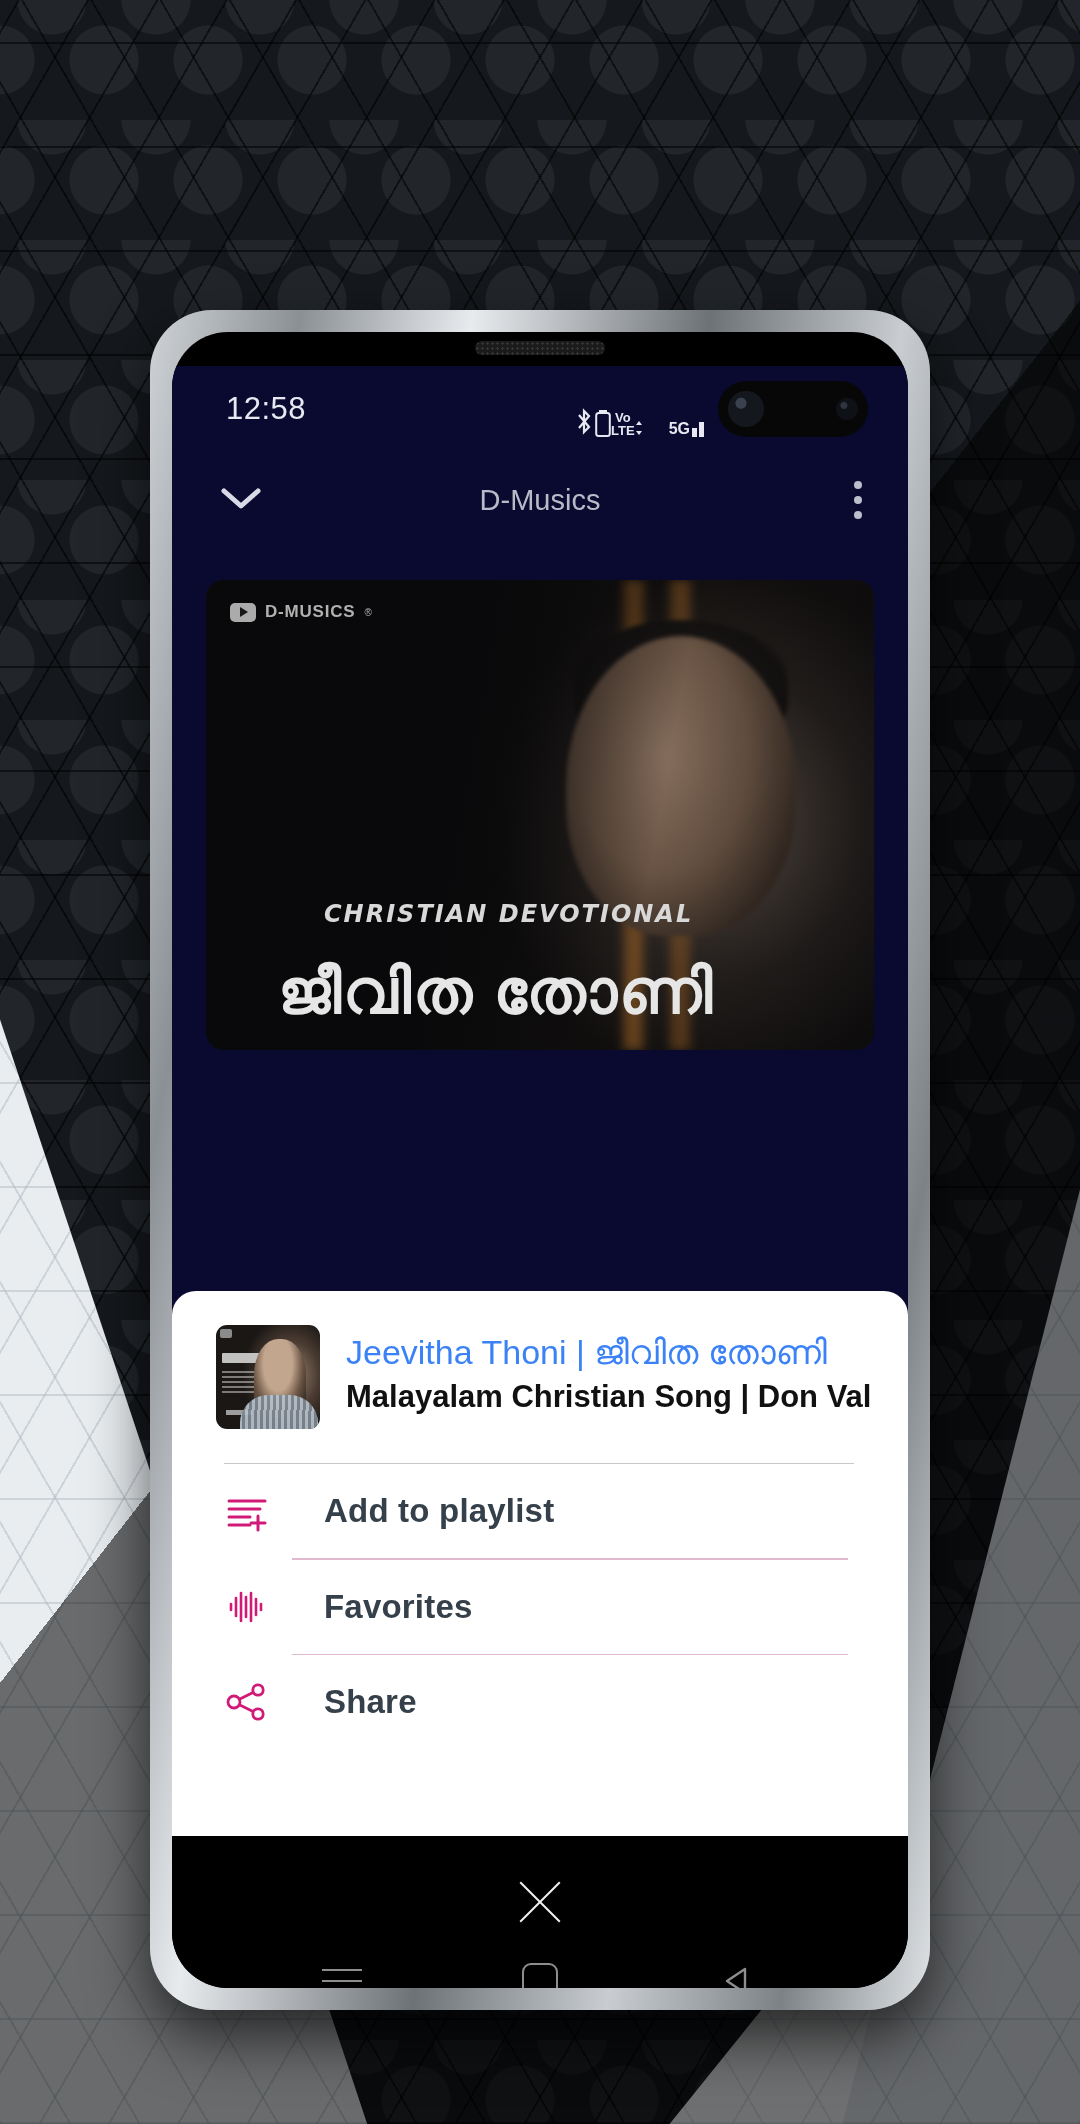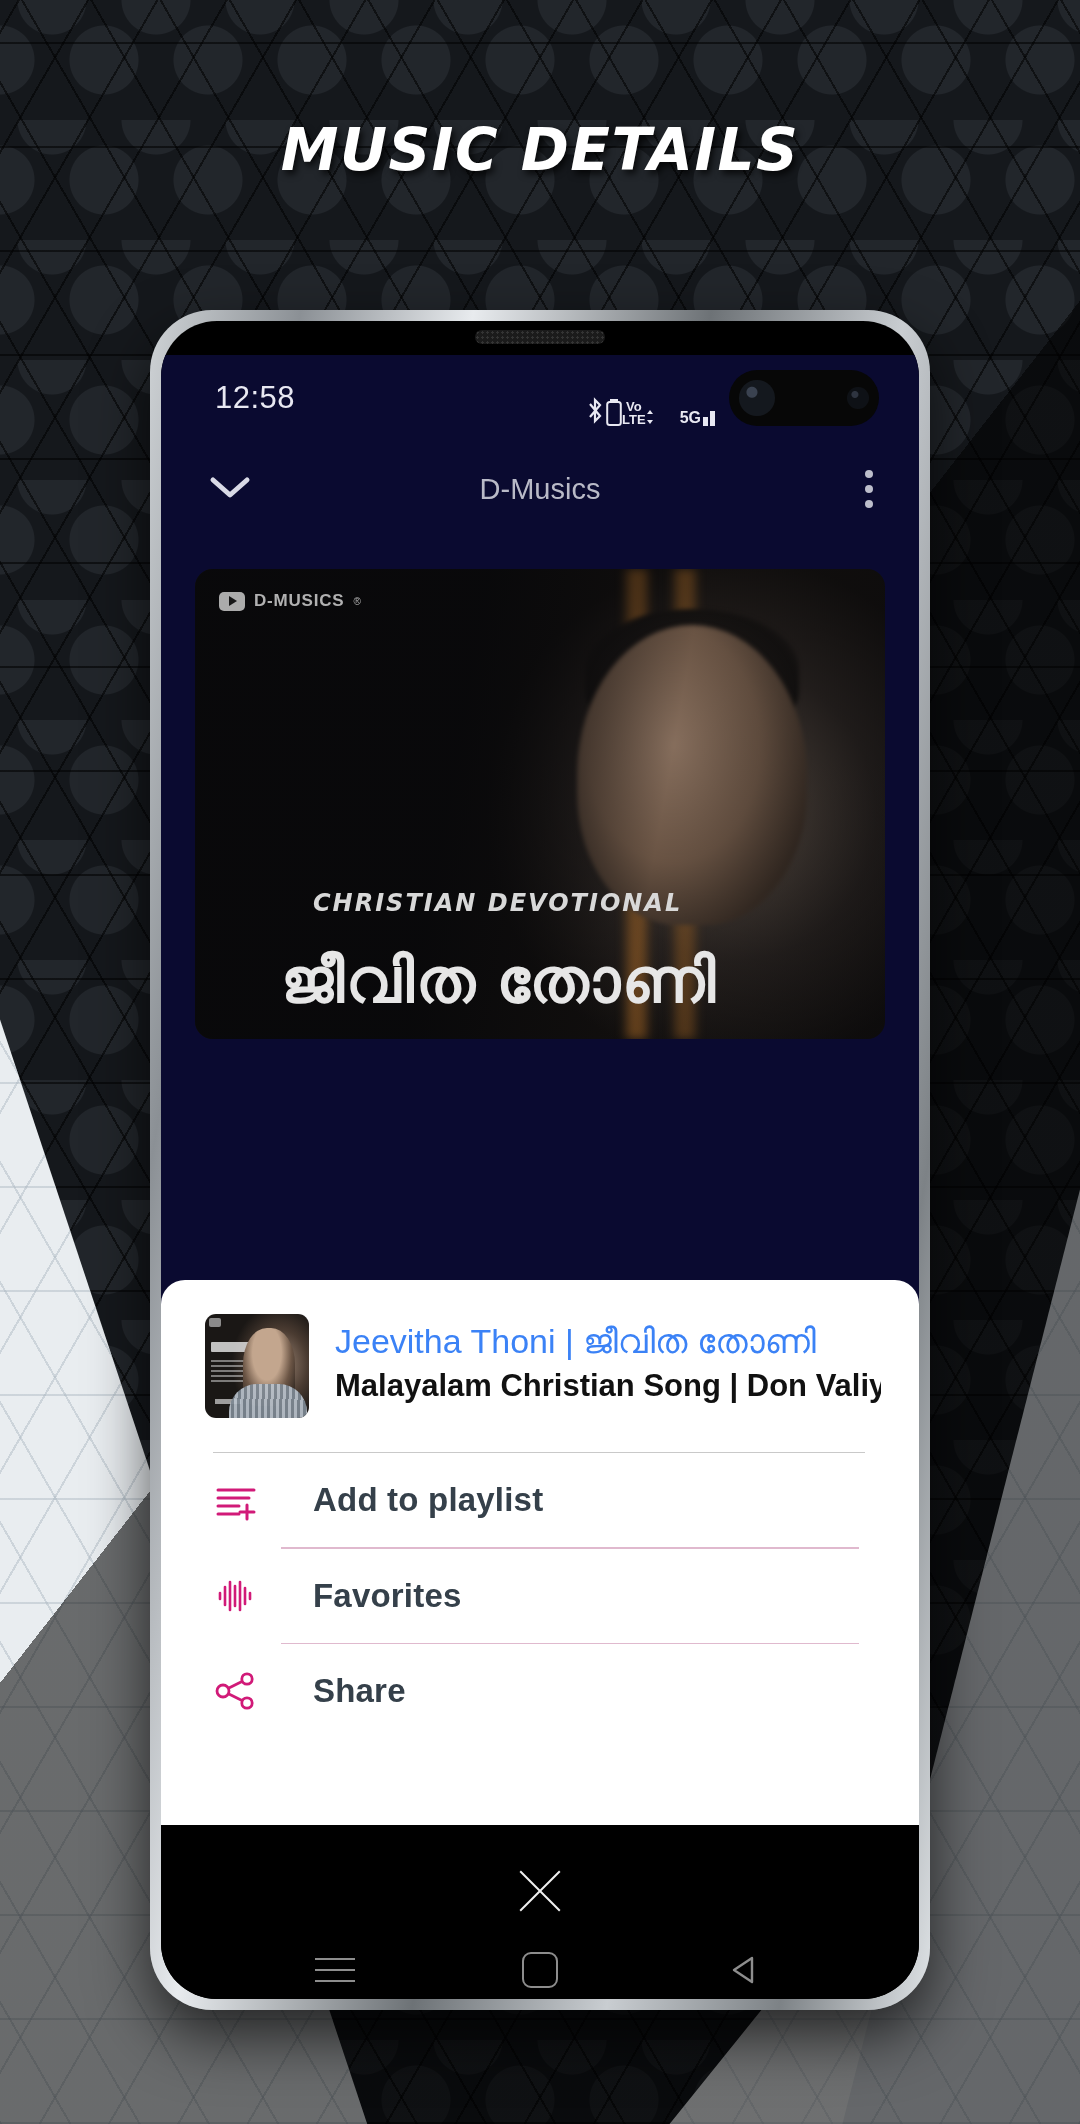--- a/index.html
+++ b/index.html
@@ -99,21 +99,21 @@
 
   
   #phone {
     position: absolute;
     left: 150px;
     top: 310px;
     width: 780px;
     height: 1700px;
     border-radius: 62px;
     background: linear-gradient(100deg, #cfd3d6 0%, #8b9095 14%, #e8ebee 30%, #6d7276 52%, #c9cdd1 70%, #7d8286 86%, #dfe3e6 100%);
-    padding: 11px;
+    padding: 22px;
     box-shadow: 0 26px 60px rgba(0,0,0,.65);
     z-index: 5;
   }
   #phone-inner {
     position: relative;
     width: 100%;
     height: 100%;
     border-radius: 56px;
     background: #000;
     overflow: hidden;
@@ -252,21 +252,21 @@
   }
   #vc-logo .lbl { color: #d6d6d6; font-size: 17px; font-weight: 700; letter-spacing: .8px; }
   #vc-logo .tm { color: #d6d6d6; font-size: 10px; vertical-align: super; }
   #vc-kicker {
     position: absolute; left: 118px; bottom: 122px;
     color: #d8d8d8; font-size: 24px; font-weight: 800;
     font-style: italic; letter-spacing: 2px;
     font-family: "DejaVu Sans", sans-serif;
   }
   #vc-ml {
-    position: absolute; left: 86px; bottom: 22px;
+    position: absolute; left: 72px; bottom: 22px;
     color: #e6e6e6; font-size: 62px; font-weight: 700;
     letter-spacing: 2px;
     font-family: "Liberation Sans", sans-serif;
     white-space: nowrap;
   }
 
   
   #sheet {
     position: absolute;
     left: 0; right: 0;
@@ -425,21 +425,20 @@
 <body>
 
 <div id="page">
 
   <div class="hex-dark"></div>
   <div class="hex-light"></div>
   <div class="hex-light-2"></div>
   <div class="hex-light-3"></div>
   <div class="sheen"></div>
 
-  <div id="page-title">MUSIC DETAILS</div>
 
   <div id="phone">
     <div id="phone-inner">
 
       <div id="earpiece"></div>
 
       <div id="screen">
 
         <div id="status-bar">
           <div id="clock">12:58</div>

